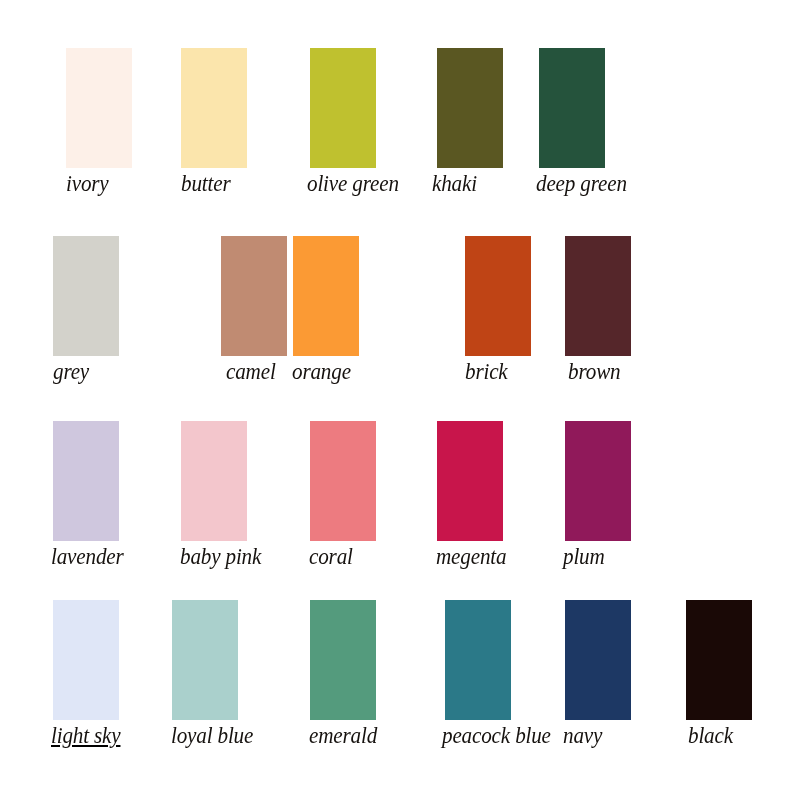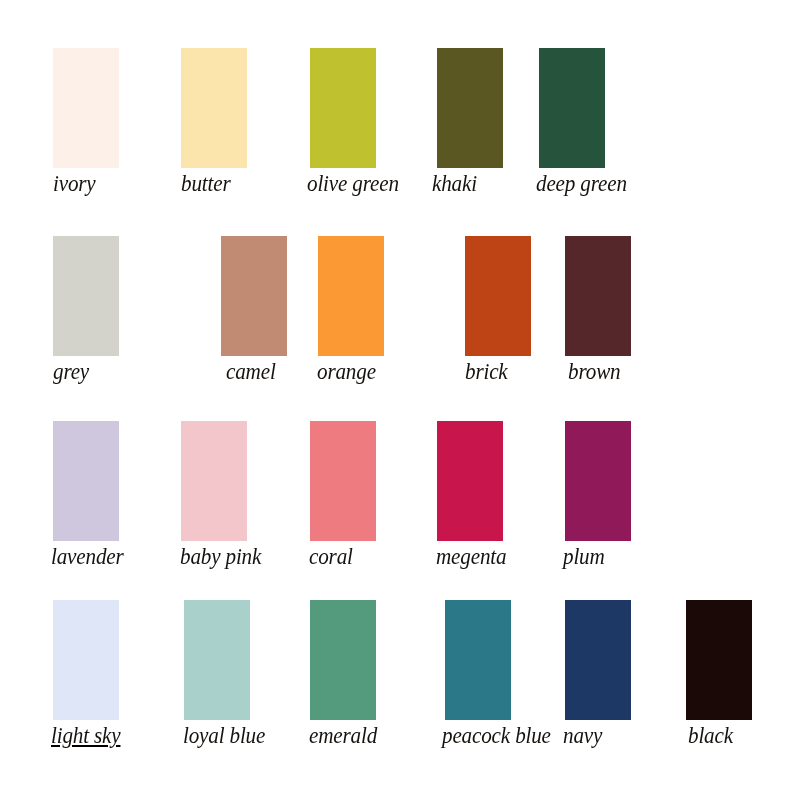--- a/index.html
+++ b/index.html
@@ -46,21 +46,21 @@
     white-space: nowrap;
     transform: scaleX(0.92);
     transform-origin: left center;
   }
 </style>
 </head>
 <body>
 
 <div id="palette-sheet">
     <div class="swatch-row" style="top: 48px;">
-      <div class="swatch-cell" style="left: 53px;">
+      <div class="swatch-cell" style="left: 66px;">
         <span class="swatch-chip" style="background: rgb(253, 240, 232);"></span>
         <span class="swatch-label" style="margin-left: 0px;">ivory</span>
       </div>
       <div class="swatch-cell" style="left: 181px;">
         <span class="swatch-chip" style="background: rgb(251, 229, 172);"></span>
         <span class="swatch-label" style="margin-left: 0px;">butter</span>
       </div>
       <div class="swatch-cell" style="left: 310px;">
         <span class="swatch-chip" style="background: rgb(191, 193, 47);"></span>
         <span class="swatch-label" style="margin-left: -3px;">olive green</span>
@@ -76,21 +76,21 @@
     </div>
     <div class="swatch-row" style="top: 236px;">
       <div class="swatch-cell" style="left: 53px;">
         <span class="swatch-chip" style="background: rgb(211, 210, 203);"></span>
         <span class="swatch-label" style="margin-left: 0px;">grey</span>
       </div>
       <div class="swatch-cell" style="left: 181px; padding-left: 40px;">
         <span class="swatch-chip" style="background: rgb(192, 139, 114);"></span>
         <span class="swatch-label" style="margin-left: 5px;">camel</span>
       </div>
-      <div class="swatch-cell" style="left: 318px;">
+      <div class="swatch-cell" style="left: 293px;">
         <span class="swatch-chip" style="background: rgb(251, 154, 52);"></span>
         <span class="swatch-label" style="margin-left: -1px;">orange</span>
       </div>
       <div class="swatch-cell" style="left: 437px; padding-left: 28px;">
         <span class="swatch-chip" style="background: rgb(191, 68, 21);"></span>
         <span class="swatch-label" style="margin-left: 0px;">brick</span>
       </div>
       <div class="swatch-cell" style="left: 565px; text-align: center;">
         <span class="swatch-chip" style="background: rgb(85, 38, 42);"></span>
         <span class="swatch-label" style="margin-left: -2px;">brown</span>
@@ -116,21 +116,21 @@
       <div class="swatch-cell" style="left: 565px;">
         <span class="swatch-chip" style="background: rgb(144, 25, 90);"></span>
         <span class="swatch-label" style="margin-left: -2px;">plum</span>
       </div>
     </div>
     <div class="swatch-row" style="top: 600px;">
       <div class="swatch-cell" style="left: 53px; text-decoration: underline;">
         <span class="swatch-chip" style="background: rgb(223, 230, 247);"></span>
         <span class="swatch-label" style="margin-left: -2px;">light sky</span>
       </div>
-      <div class="swatch-cell" style="left: 184px;">
+      <div class="swatch-cell" style="left: 172px;">
         <span class="swatch-chip" style="background: rgb(170, 208, 204);"></span>
         <span class="swatch-label" style="margin-left: -1px;">loyal blue</span>
       </div>
       <div class="swatch-cell" style="left: 310px;">
         <span class="swatch-chip" style="background: rgb(84, 155, 125);"></span>
         <span class="swatch-label" style="margin-left: -1px;">emerald</span>
       </div>
       <div class="swatch-cell" style="left: 445px;">
         <span class="swatch-chip" style="background: rgb(43, 121, 136);"></span>
         <span class="swatch-label" style="margin-left: -3px;">peacock blue</span>

